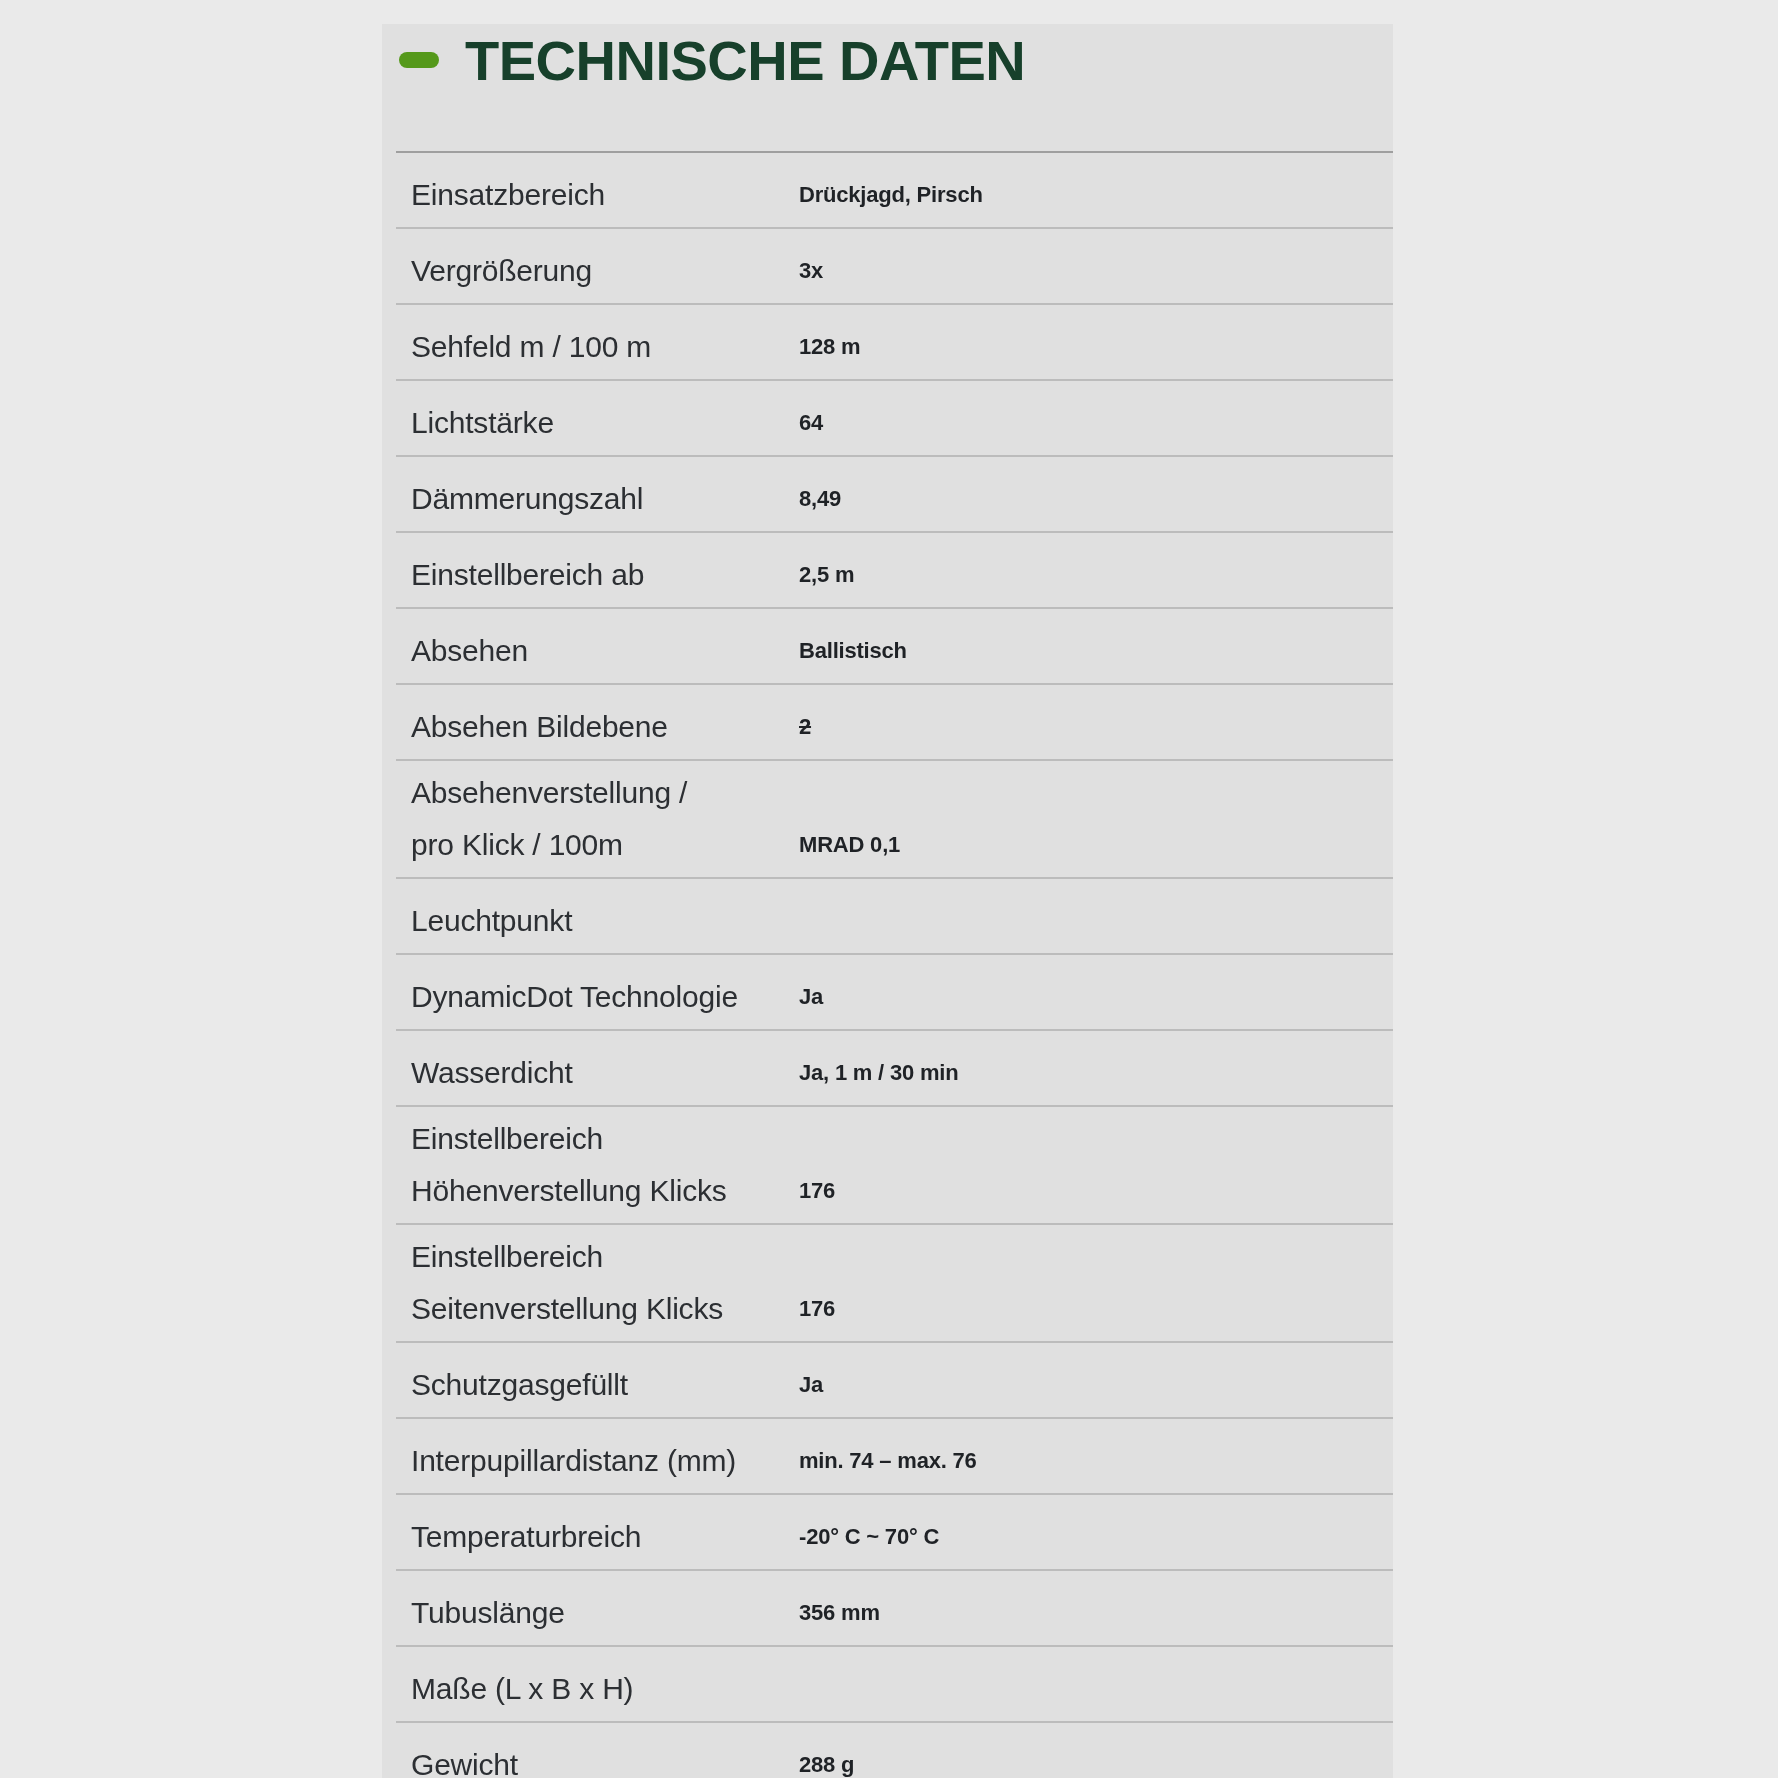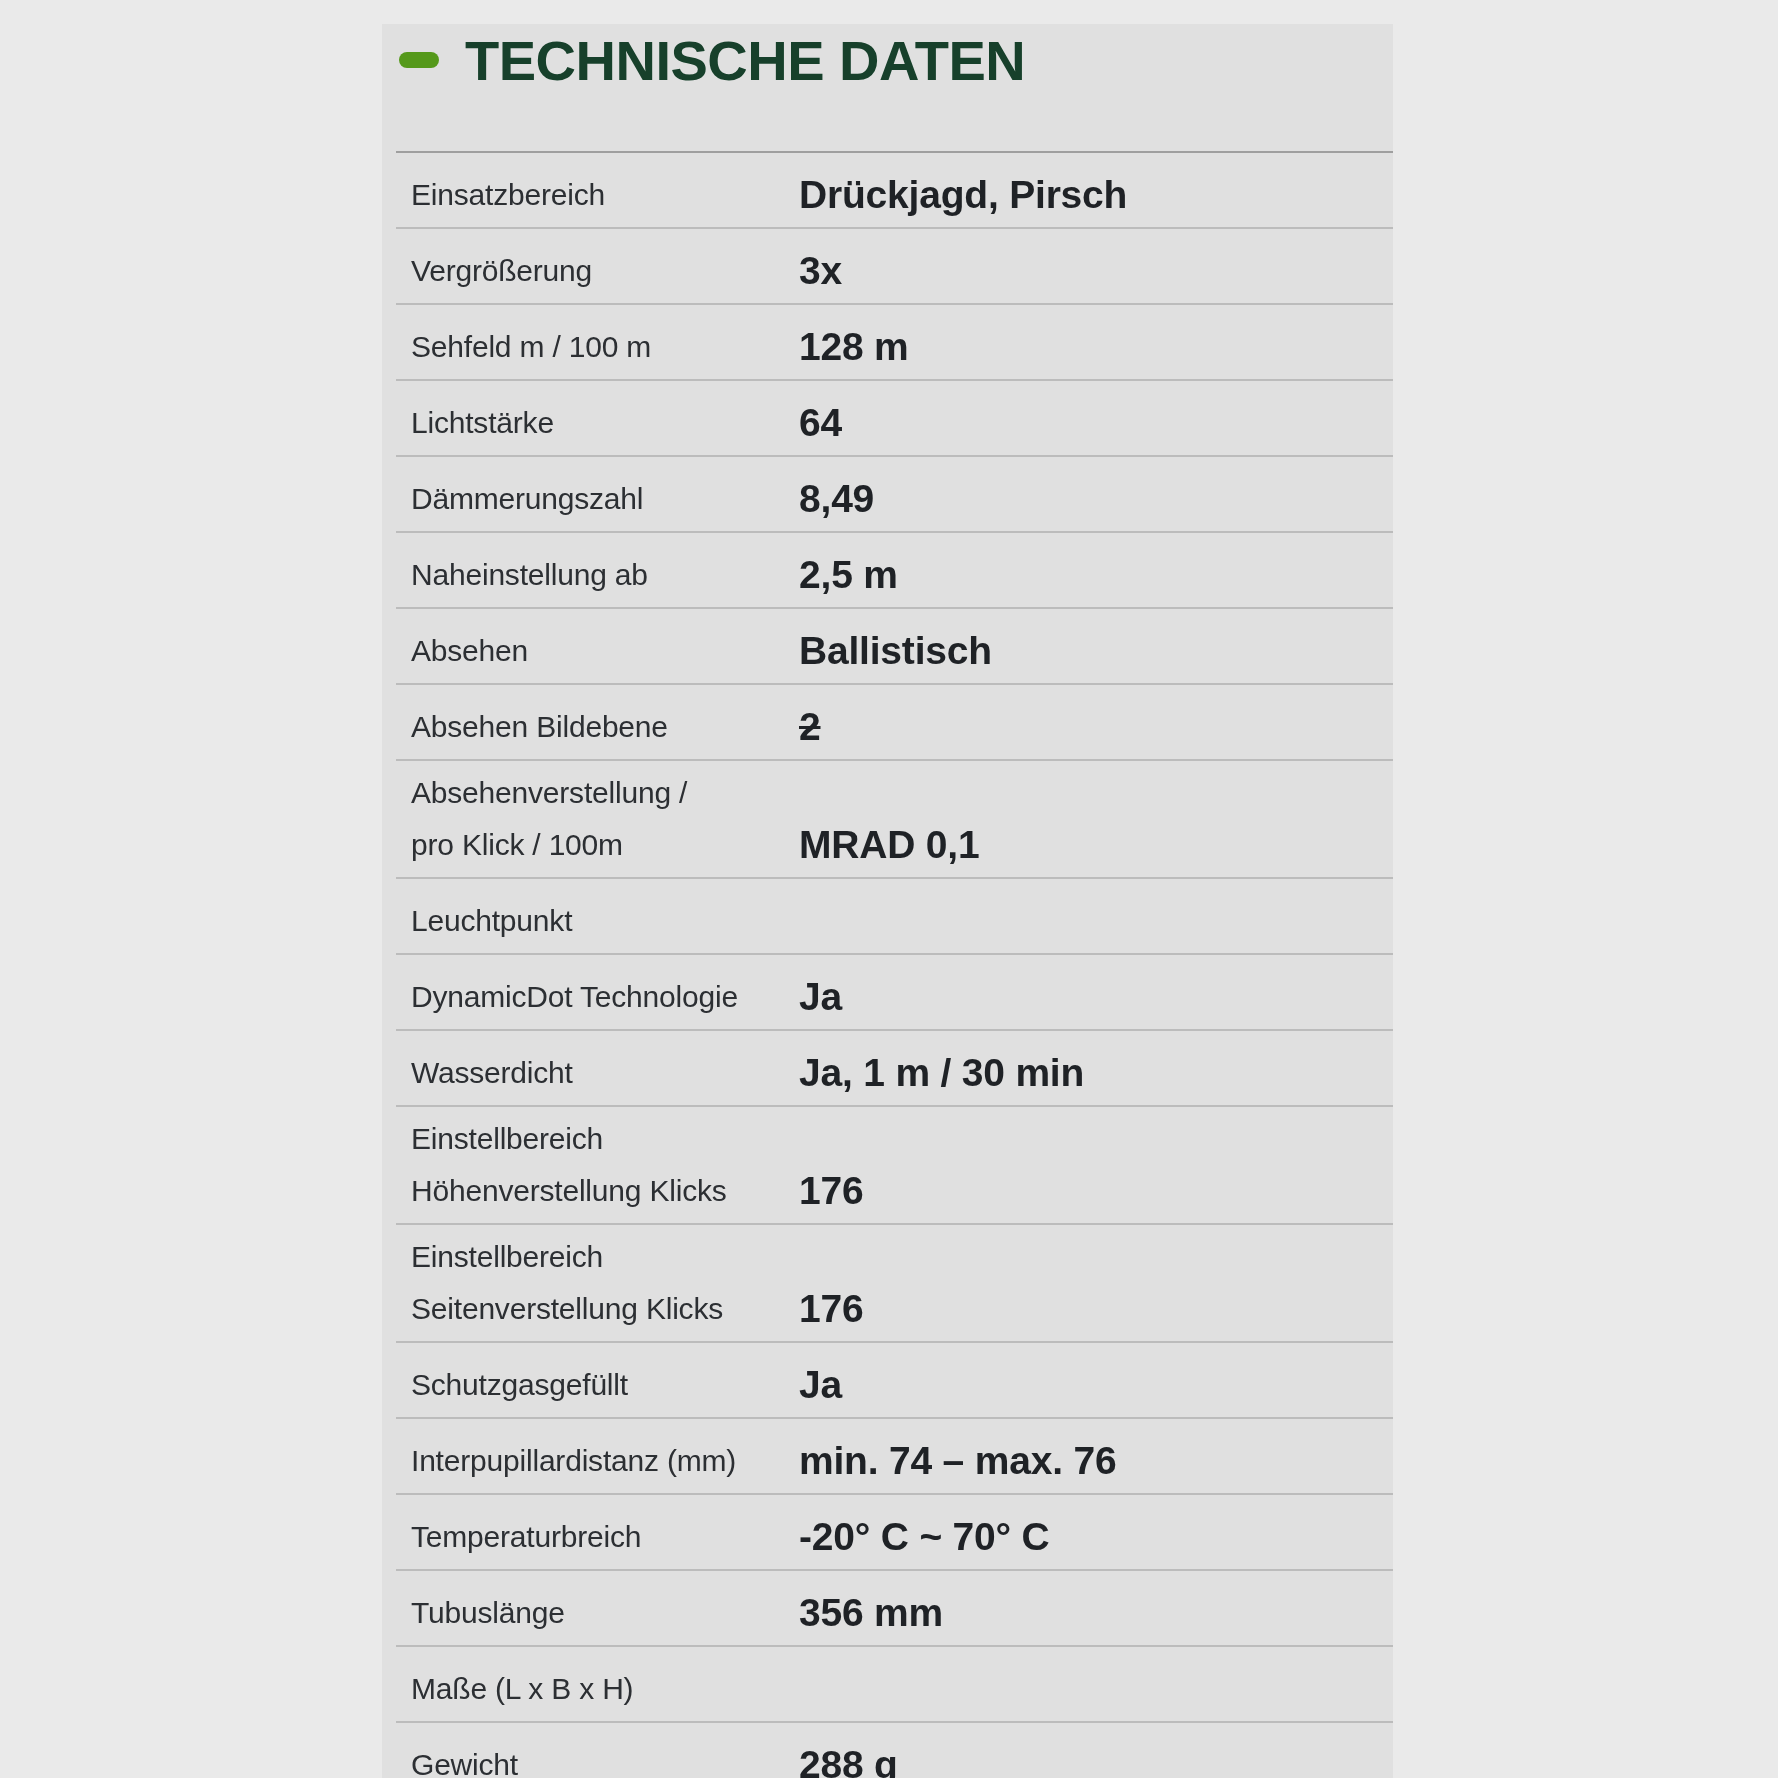--- a/index.html
+++ b/index.html
@@ -62,21 +62,21 @@
     flex: 0 0 388px;
     width: 388px;
     font-size: 30px;
     line-height: 52px;
     color: #2c2f33;
     white-space: pre-line;
     letter-spacing: -0.2px;
   }
   .spec-value {
     flex: 1;
-    font-size: 39px;
+    font-size: 22px;
     line-height: 52px;
     font-weight: 700;
     color: #1f2226;
     letter-spacing: -0.2px;
   }
   .spec-value.strike {
     text-decoration: line-through;
   }
 </style>
 </head>
@@ -108,21 +108,21 @@
     <div class="spec-label">Lichtstärke</div>
     <div class="spec-value">64</div>
   </div>
 
   <div class="spec-row">
     <div class="spec-label">Dämmerungszahl</div>
     <div class="spec-value">8,49</div>
   </div>
 
   <div class="spec-row">
-    <div class="spec-label">Naheinstellung ab</div>
+    <div class="spec-label">Einstellbereich ab</div>
     <div class="spec-value">2,5 m</div>
   </div>
 
   <div class="spec-row">
     <div class="spec-label">Absehen</div>
     <div class="spec-value">Ballistisch</div>
   </div>
 
   <div class="spec-row">
     <div class="spec-label">Absehen Bildebene</div>

